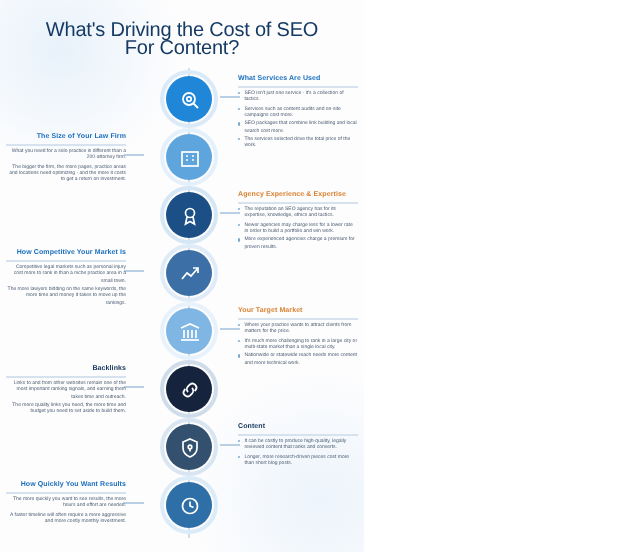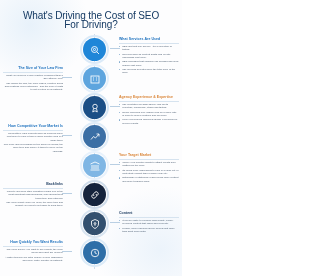--- a/index.html
+++ b/index.html
@@ -193,21 +193,21 @@
 </head>
 <body>
 
 <div id="page">
 
   <div class="blob" style="left:-30px; top:-35px; width:120px; height:120px; background:radial-gradient(circle,rgba(214,232,247,0.55) 0%,rgba(255,255,255,0) 70%);"></div>
   <div class="blob" style="left:95px; top:185px; width:130px; height:130px; background:radial-gradient(circle,rgba(219,234,248,0.5) 0%,rgba(255,255,255,0) 70%);"></div>
 
   <div class="title-wrap">
     <span class="title-line">What's Driving the Cost of SEO</span>
-    <span class="title-line">For Driving?</span>
+    <span class="title-line">For Content?</span>
   </div>
 
   <div class="spine"></div>
 
   <div class="row" style="top:35px;">
     <div class="stub right"></div>
     <div class="node">
       <div class="disc" style="background:#1f86d8;"></div>
       <div class="ring" style="border-color:#dbeaf8;"></div>
       <span class="glyph">

